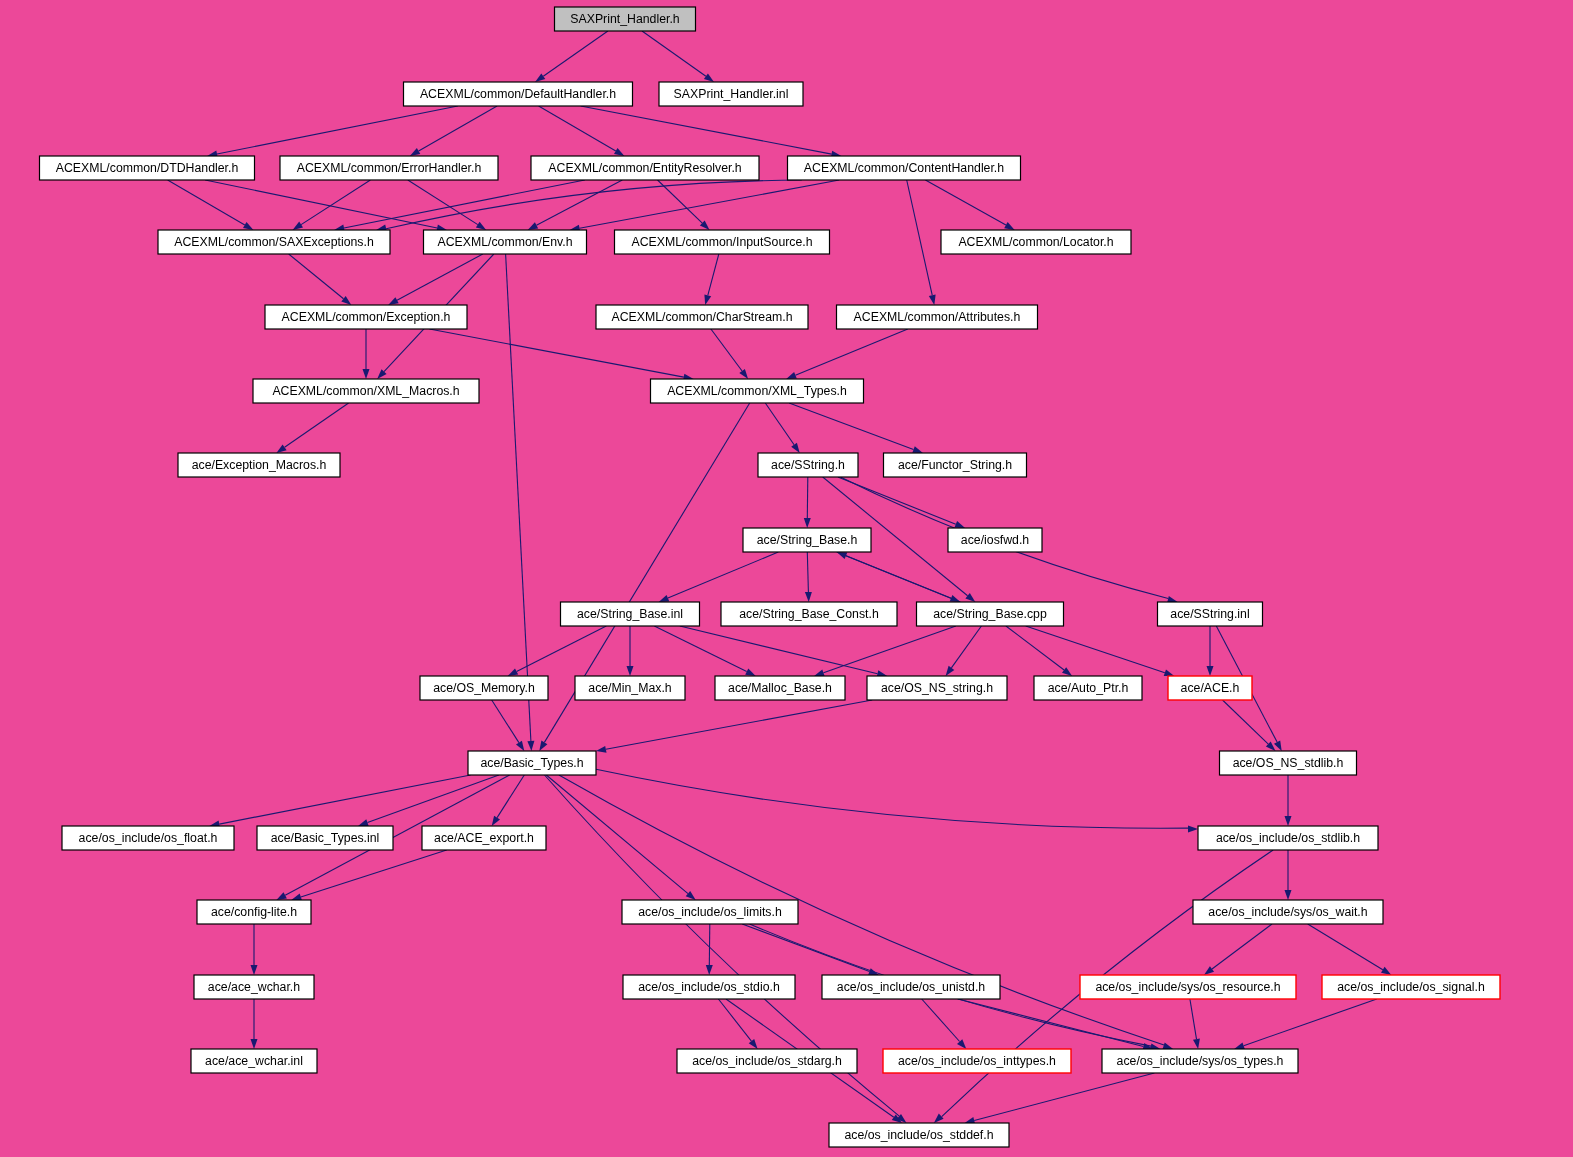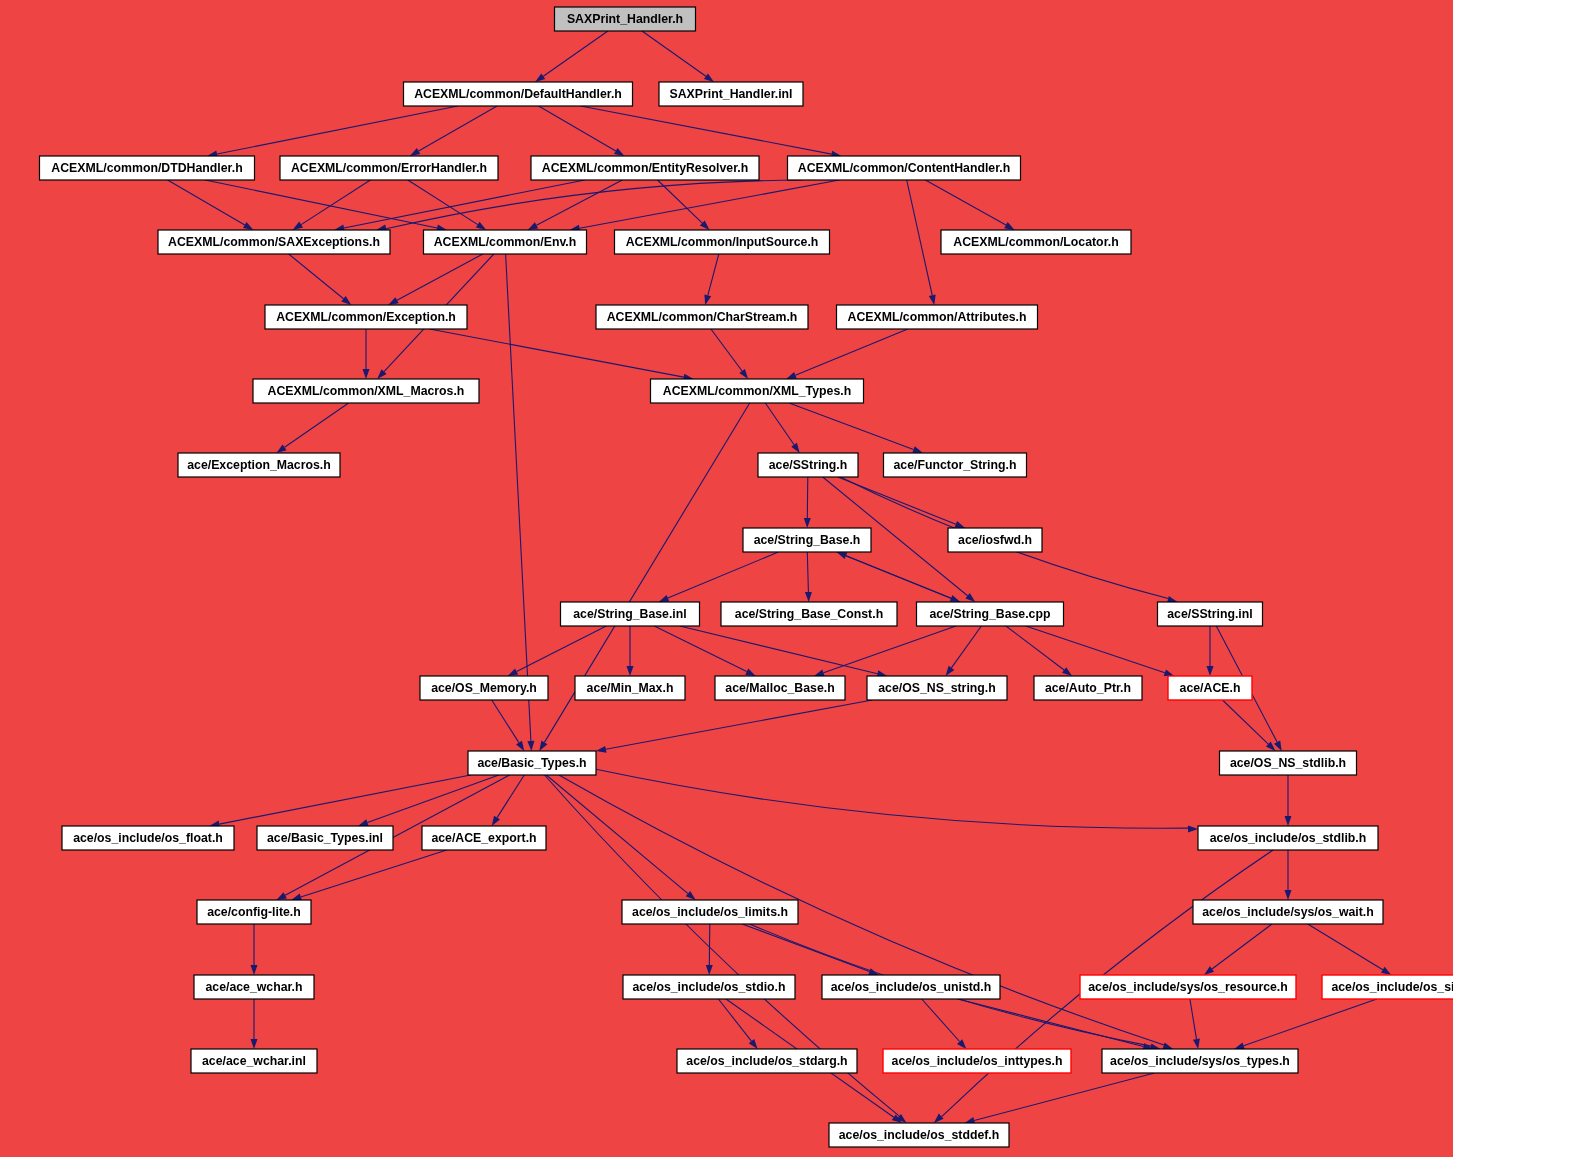--- a/index.html
+++ b/index.html
@@ -1,17 +1,17 @@
 <!DOCTYPE html>
 <html><head>
 <meta charset="utf-8">
 <style>
   html,body{margin:0;padding:0;background:#ffffff;}
   body{font-family:"Liberation Sans","DejaVu Sans",sans-serif;}
-  #graph-wrap{position:relative;width:1453px;height:1157px;background:#ef4444;overflow:hidden;font-weight:bold;}
+  #graph-wrap{position:relative;width:1573px;height:1157px;background:#ec4899;overflow:hidden;}
   svg#graph{position:absolute;left:0;top:0;width:1573px;height:1157px;display:block;}
   .node-rect{fill:#ffffff;stroke:#000000;stroke-width:1.2px;}
   .node-rect.root{fill:#c0c0c0;stroke:#000000;}
   .node-rect.warn{fill:#ffffff;stroke:#ff0000;stroke-width:1.4px;}
   .node-label{font-family:"Liberation Sans","DejaVu Sans",sans-serif;font-size:12.3px;fill:#000000;text-anchor:middle;dominant-baseline:middle;white-space:pre;}
   .edge-path{fill:none;stroke:#191970;stroke-width:1.1px;}
   .edge-head{fill:#191970;stroke:none;}
   .node-g{cursor:pointer;}
 </style>
 </head>

